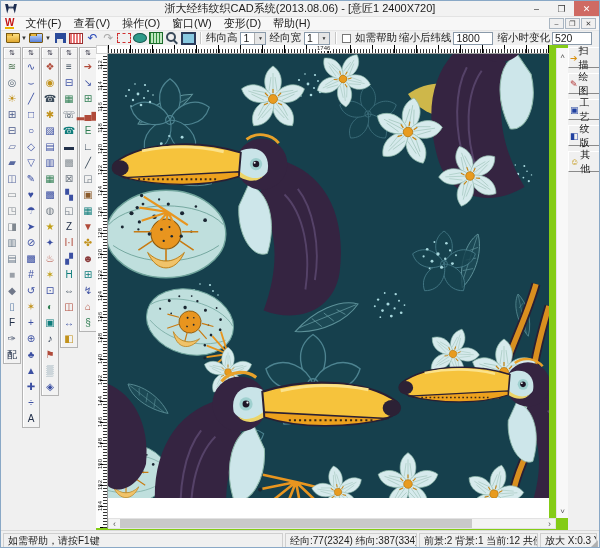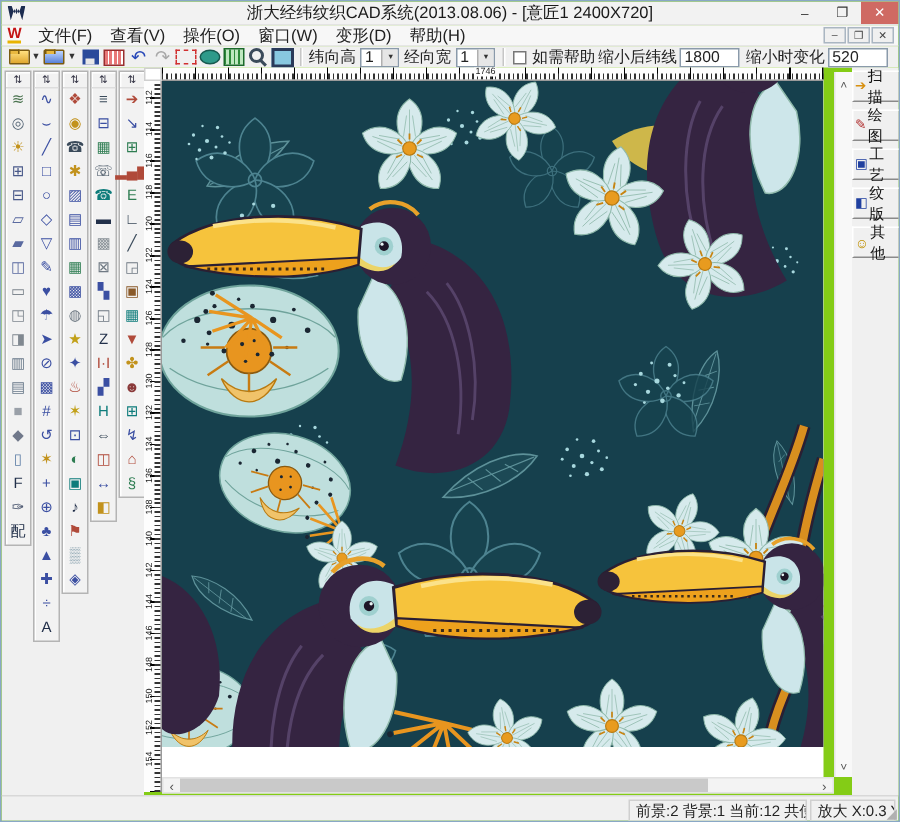--- a/index.html
+++ b/index.html
@@ -492,18 +492,20 @@
         <span class="ric" style="color: rgb(32, 64, 160);">◧</span>
         <span>纹版</span>
       </div>
       <div class="rbtn" style="top: 106px;">
         <span class="ric" style="color: rgb(192, 144, 0);">☺</span>
         <span>其他</span>
       </div>
     </div>
 
   <div class="statusbar">
+    <span class="sseg" style="left:2px;width:280px;">如需帮助，请按F1键</span>
+    <span class="sseg" style="left:284px;width:132px;">经向:77(2324) 纬向:387(334)</span>
     <span class="sseg" style="left:418px;width:119px;">前景:2 背景:1 当前:12 共使用20色</span>
     <span class="sseg" style="left:539px;width:57px;">放大 X:0.3 Y</span>
     <span class="grip">◢</span>
   </div>
 
 </div>
 
 </body></html>

